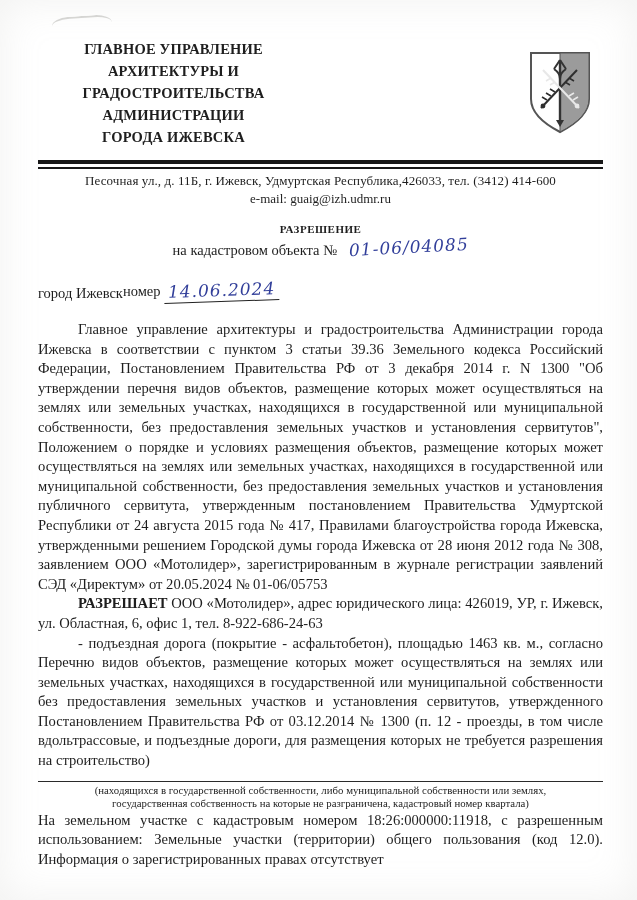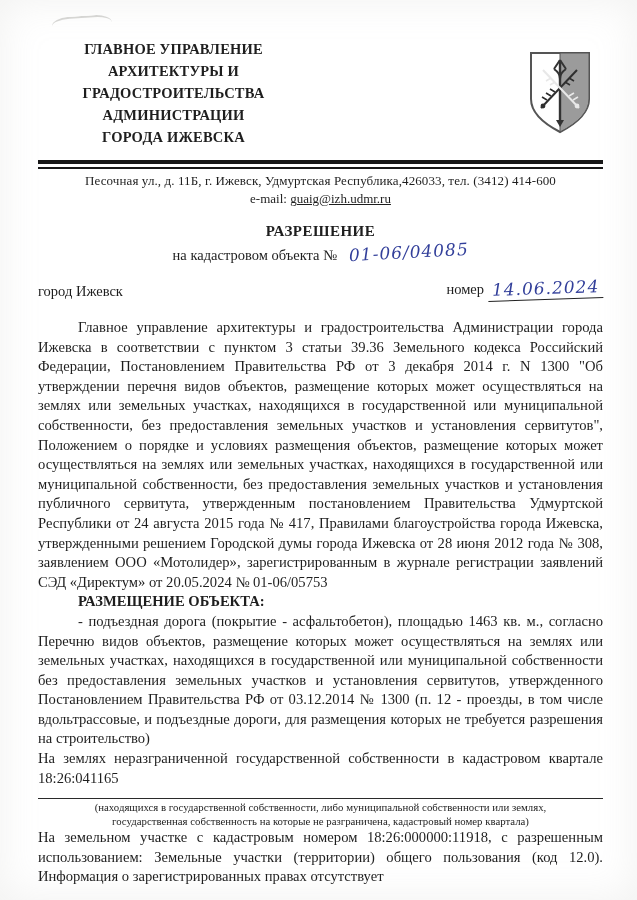--- a/index.html
+++ b/index.html
@@ -47,44 +47,44 @@
     border-top:4px solid #181818;
     border-bottom:2px solid #181818;
     height:3px;
   }
   .addr{
     text-align:center;font-size:13px;margin-top:4px;letter-spacing:0.1px;
   }
   .email-line{
     text-align:center;font-size:13px;margin-top:2px;
   }
-  .email-line .email{ text-decoration:underline; }
+  .email-line .email{ }
 
   
   .title{
-    text-align:center;font-weight:bold;font-size:15px;
+    text-align:center;font-weight:bold;font-size:11px;
     margin-top:16px;letter-spacing:0.5px;
   }
   .subtitle{
     text-align:center;font-size:14.5px;margin-top:4px;
   }
   .handwritten{
     font-family:"DejaVu Serif", serif;
     font-style:italic;
     color:#323f9a;
     font-size:17px;
     letter-spacing:1px;
     display:inline-block;
     transform:rotate(-2deg);
   }
   .hw-number{margin-left:8px;transform:rotate(-3deg) translateY(-2px);}
   .city-date-row{
-    display:flex;justify-content:space-between;align-items:flex-end;
+    display:flex;justify-content:flex-start;align-items:flex-end;
     font-size:14.5px;
-    margin-top:14px;
+    margin-top:21px;
   }
   .date-cell .hw-date{
     border-bottom:1.5px solid #222;
     padding:0 4px 1px 4px;
     transform:rotate(-2deg);
   }
 
   
   .docbody{margin-top:18px;font-size:14.6px;line-height:19.6px;}
   .para{ text-align:justify; text-indent:40px; margin:0; }
@@ -141,26 +141,25 @@
     <span>город Ижевск</span>
     <span class="date-cell">
       <span>номер</span>
       <span class="handwritten hw-date">14.06.2024</span>
     </span>
   </div>
 
   <div class="docbody">
     <p class="para">Главное управление архитектуры и градостроительства Администрации города Ижевска в соответствии с пунктом 3 статьи 39.36 Земельного кодекса Российский Федерации, Постановлением Правительства РФ от 3 декабря 2014 г. N 1300 "Об утверждении перечня видов объектов, размещение которых может осуществляться на землях или земельных участках, находящихся в государственной или муниципальной собственности, без предоставления земельных участков и установления сервитутов",  Положением о порядке и условиях размещения объектов, размещение которых может осуществляться на землях или земельных участках, находящихся в государственной или муниципальной собственности, без предоставления земельных участков и установления публичного сервитута, утвержденным постановлением Правительства Удмуртской Республики от 24 августа 2015 года № 417, Правилами благоустройства города Ижевска, утвержденными решением Городской думы города Ижевска от 28 июня 2012 года № 308, заявлением ООО «Мотолидер», зарегистрированным в журнале регистрации заявлений СЭД «Директум» от 20.05.2024 № 01-06/05753</p>
 
+    <p class="para"><span class="bold">РАЗРЕШАЕТ</span><span> ООО «Мотолидер», адрес юридического лица: 426019, УР, г. Ижевск, ул. Областная, 6, офис 1, тел. 8-922-686-24-63</span></p>
 
-    <p class="para bold">РАЗМЕЩЕНИЕ ОБЪЕКТА:</p>
 
     <p class="para">- подъездная дорога (покрытие - асфальтобетон), площадью 1463 кв. м., согласно Перечню видов объектов, размещение которых может осуществляться на землях или земельных участках, находящихся в государственной или муниципальной собственности без предоставления земельных участков и установления сервитутов, утвержденного Постановлением Правительства РФ от 03.12.2014 № 1300 (п. 12 - проезды, в том числе вдольтрассовые, и подъездные дороги, для размещения которых не требуется разрешения на строительство)</p>
 
-    <p class="para noindent">На землях неразграниченной государственной собственности в кадастровом квартале 18:26:041165</p>
 
     <hr class="hr">
     <div class="caption">(находящихся в государственной собственности, либо муниципальной собственности или землях, государственная собственность на которые не разграничена, кадастровый номер квартала)</div>
 
     <p class="para noindent">На земельном участке с кадастровым номером 18:26:000000:11918, с разрешенным использованием: Земельные участки (территории) общего пользования (код 12.0). Информация о зарегистрированных правах отсутствует</p>
 
   </div>
 </div>
 
 </body></html>

